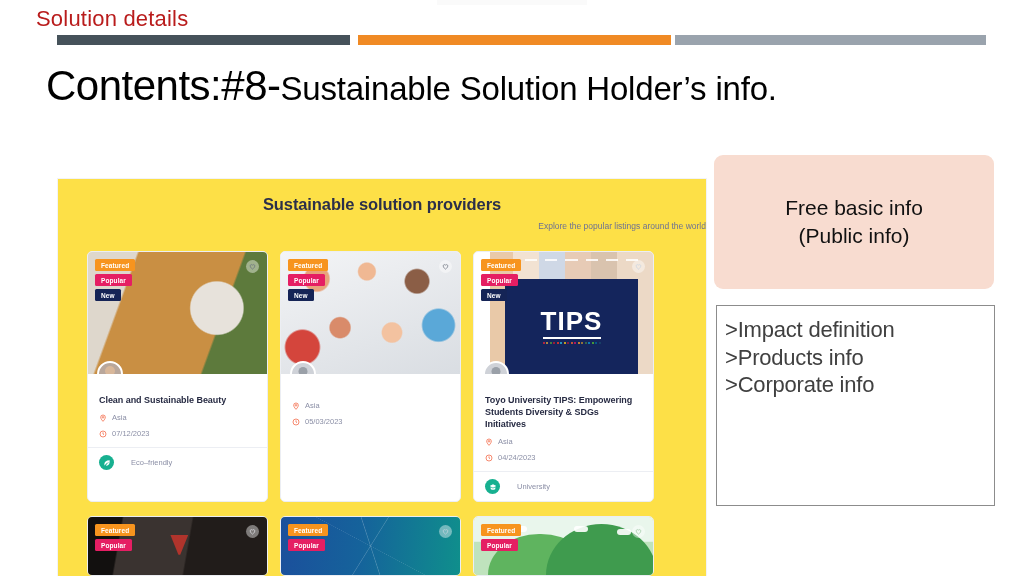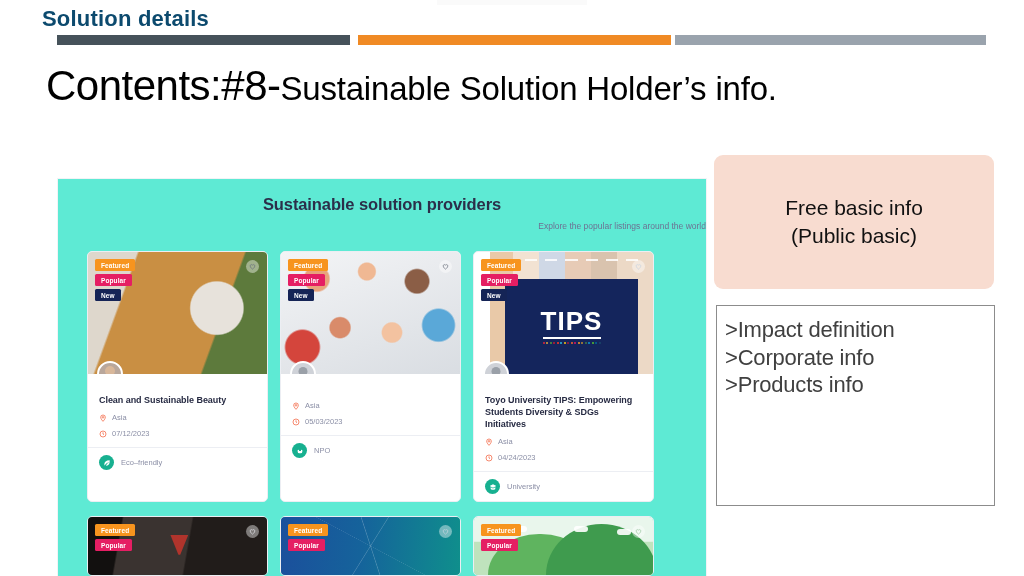--- a/index.html
+++ b/index.html
@@ -9,33 +9,33 @@
     font-family: "Liberation Sans", sans-serif;
     overflow: hidden;
   }
   #slide { position: relative; width: 1024px; height: 576px; background:#fff; }
 
   
   .top-faint { position:absolute; left:437px; top:0; width:150px; height:5px;
                background:#fafafa; }
 
   
-  .kicker { position:absolute; left:42px; top:6px; font-size:22px; color:#0c4a6e;
-            font-weight:700; letter-spacing:.2px; white-space:nowrap; }
+  .kicker { position:absolute; left:36px; top:6px; font-size:22px; color:#b91c1c;
+            font-weight:400; letter-spacing:.2px; white-space:nowrap; }
   .rule-dark  { position:absolute; left:57px;  top:35px; width:293px; height:10px; background:#46525a; }
   .rule-orange{ position:absolute; left:358px; top:35px; width:313px; height:10px; background:#f08a24; }
   .rule-gray  { position:absolute; left:675px; top:35px; width:311px; height:10px; background:#9aa3ad; }
 
   .title { position:absolute; left:46px; top:62px; white-space:nowrap; color:#000; }
   .title .big   { font-size:42px; font-weight:400; letter-spacing:-0.5px; }
   .title .small { font-size:33px; font-weight:400; letter-spacing:-0.2px; }
 
   
   .shot { position:absolute; left:57px; top:178px; width:650px; height:398px;
-          background:#5eead4; border:1px solid #f2f3f6; border-bottom:none;
+          background:#fde047; border:1px solid #f2f3f6; border-bottom:none;
           overflow:hidden; }
   .shot-title { text-align:center; margin-top:16px; font-size:16.5px; font-weight:700;
                 color:#2b2f4a; letter-spacing:-0.1px; }
   .shot-sub   { text-align:right; margin-top:7px; font-size:8.5px; color:#6d7293; }
 
   .grid { display:flex; gap:12px; padding:0 29px; margin-top:20px; }
   .card { width:181px; background:#fff; border:1px solid #eceef3; border-radius:5px;
           position:relative; overflow:hidden; flex:0 0 auto; }
 
   .card-img { height:122px; position:relative; overflow:hidden; }
@@ -62,21 +62,21 @@
 
   .card-body { padding:20px 11px 9px 11px; }
   .card-name { font-size:9px; font-weight:700; color:#272b43; line-height:1.35;
                letter-spacing:-0.05px; }
   .meta { display:flex; align-items:center; gap:5px; margin-top:7px;
           font-size:7.5px; color:#8b8fa6; }
   .meta .ic { width:8px; height:8px; flex:0 0 auto; color:#f2603c; }
   .meta .ic svg { width:8px; height:8px; display:block; }
 
   .card-foot { border-top:1px solid #eceef3; padding:7px 11px; display:flex;
-               align-items:center; gap:7px; }
+               align-items:center; gap:17px; }
   .cat-dot { width:15px; height:15px; border-radius:50%; background:#17b090;
              display:flex; align-items:center; justify-content:center; flex:0 0 auto; }
   .cat-dot svg { width:8px; height:8px; display:block; color:#fff; }
   .cat-label { font-size:7.5px; color:#8b8fa6; }
 
   
   .grid2 { display:flex; gap:12px; padding:0 29px; margin-top:14px; }
   .card2 { width:181px; height:60px; border:1px solid #eceef3; border-radius:5px;
            position:relative; overflow:hidden; flex:0 0 auto; }
 
@@ -242,28 +242,20 @@
           <div class="meta">
             <span class="ic">
               <svg viewBox="0 0 24 24" fill="none" stroke="currentColor" stroke-width="2.2">
                   <circle cx="12" cy="12" r="9"></circle>
                   <path d="M12 7v5l3 2"></path>
                 </svg>
             </span>
             <span>05/03/2023</span>
           </div>
         </div>
-        <div class="card-foot">
-          <span class="cat-dot">
-            <svg viewBox="0 0 24 24" fill="currentColor">
-                <path d="M5 10a2 2 0 0 1 4 0v2h6v-2a2 2 0 0 1 4 0v4a5 5 0 0 1-5 5h-4a5 5 0 0 1-5-5z"></path>
-              </svg>
-          </span>
-          <span class="cat-label">NPO</span>
-        </div>
       </div>
 
       <div class="card">
         <div class="card-img">
           <div class="img-tips">
             <div class="strip"></div>
             <div class="img-topbar">
               <i></i>
                 <i></i>
                 <i></i>
@@ -389,22 +381,22 @@
         <div class="heart">
           <svg viewBox="0 0 24 24" fill="none" stroke="#9fc9a4" stroke-width="2.4">
               <path d="M12 21s-8-5-8-11a4.5 4.5 0 0 1 8-2.8A4.5 4.5 0 0 1 20 10c0 6-8 11-8 11z"></path>
             </svg>
         </div>
       </div>
     </div>
   </div>
 
   <div class="peach">
-    <span><span>Free basic info</span><br><span>(Public basic)</span></span>
+    <span><span>Free basic info</span><br><span>(Public info)</span></span>
   </div>
 
   <div class="listbox">
     <p><span>&gt;</span><span>Impact definition</span></p>
+    <p><span>&gt;</span><span>Products info</span></p>
     <p><span>&gt;</span><span>Corporate info</span></p>
-    <p><span>&gt;</span><span>Products info</span></p>
   </div>
 
 </div>
 
 </body></html>

